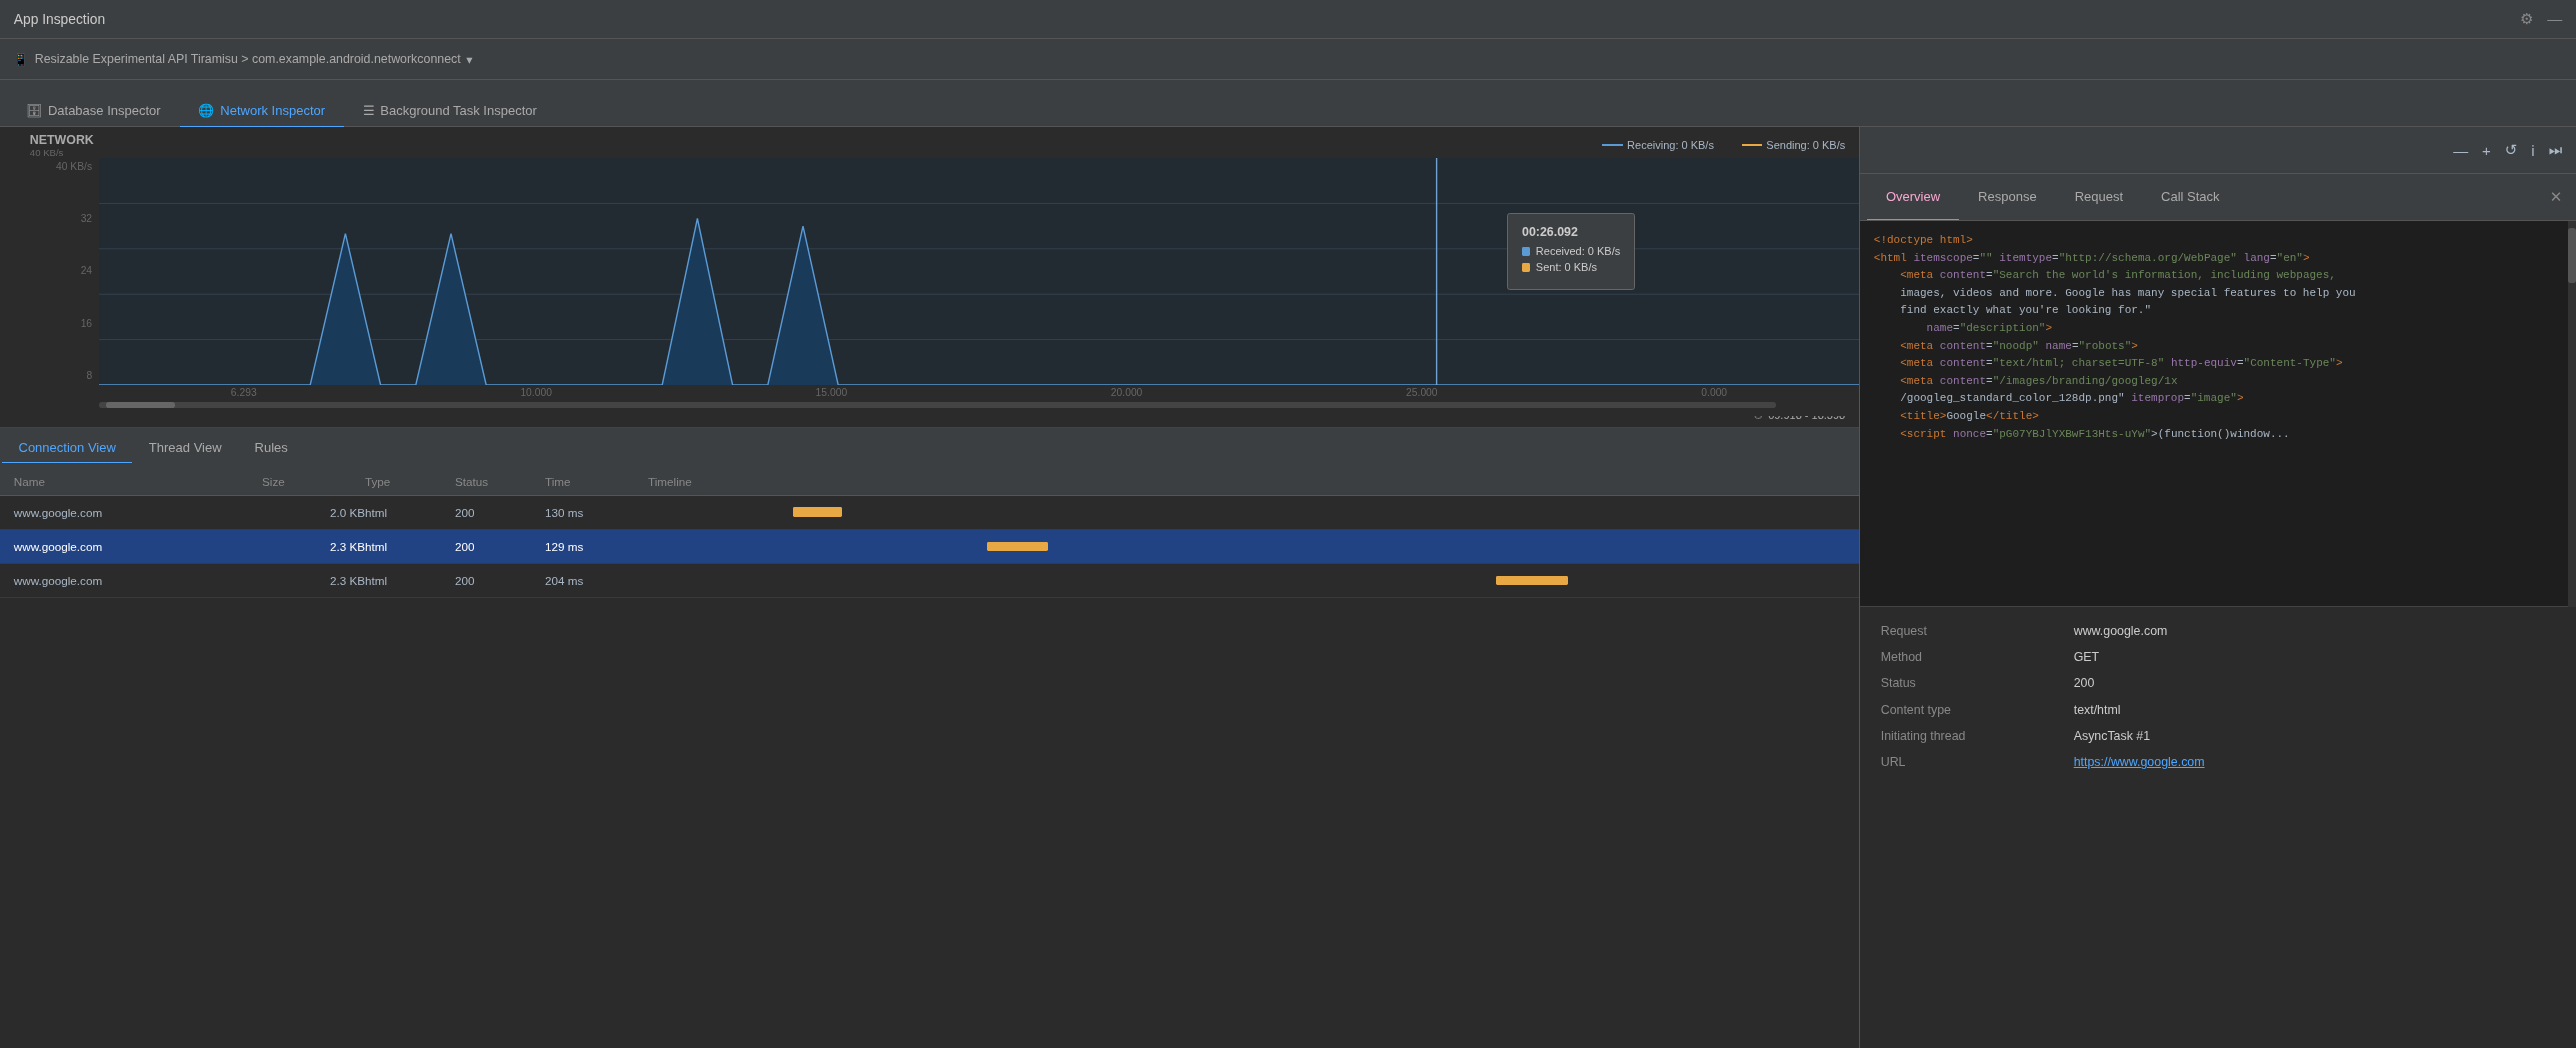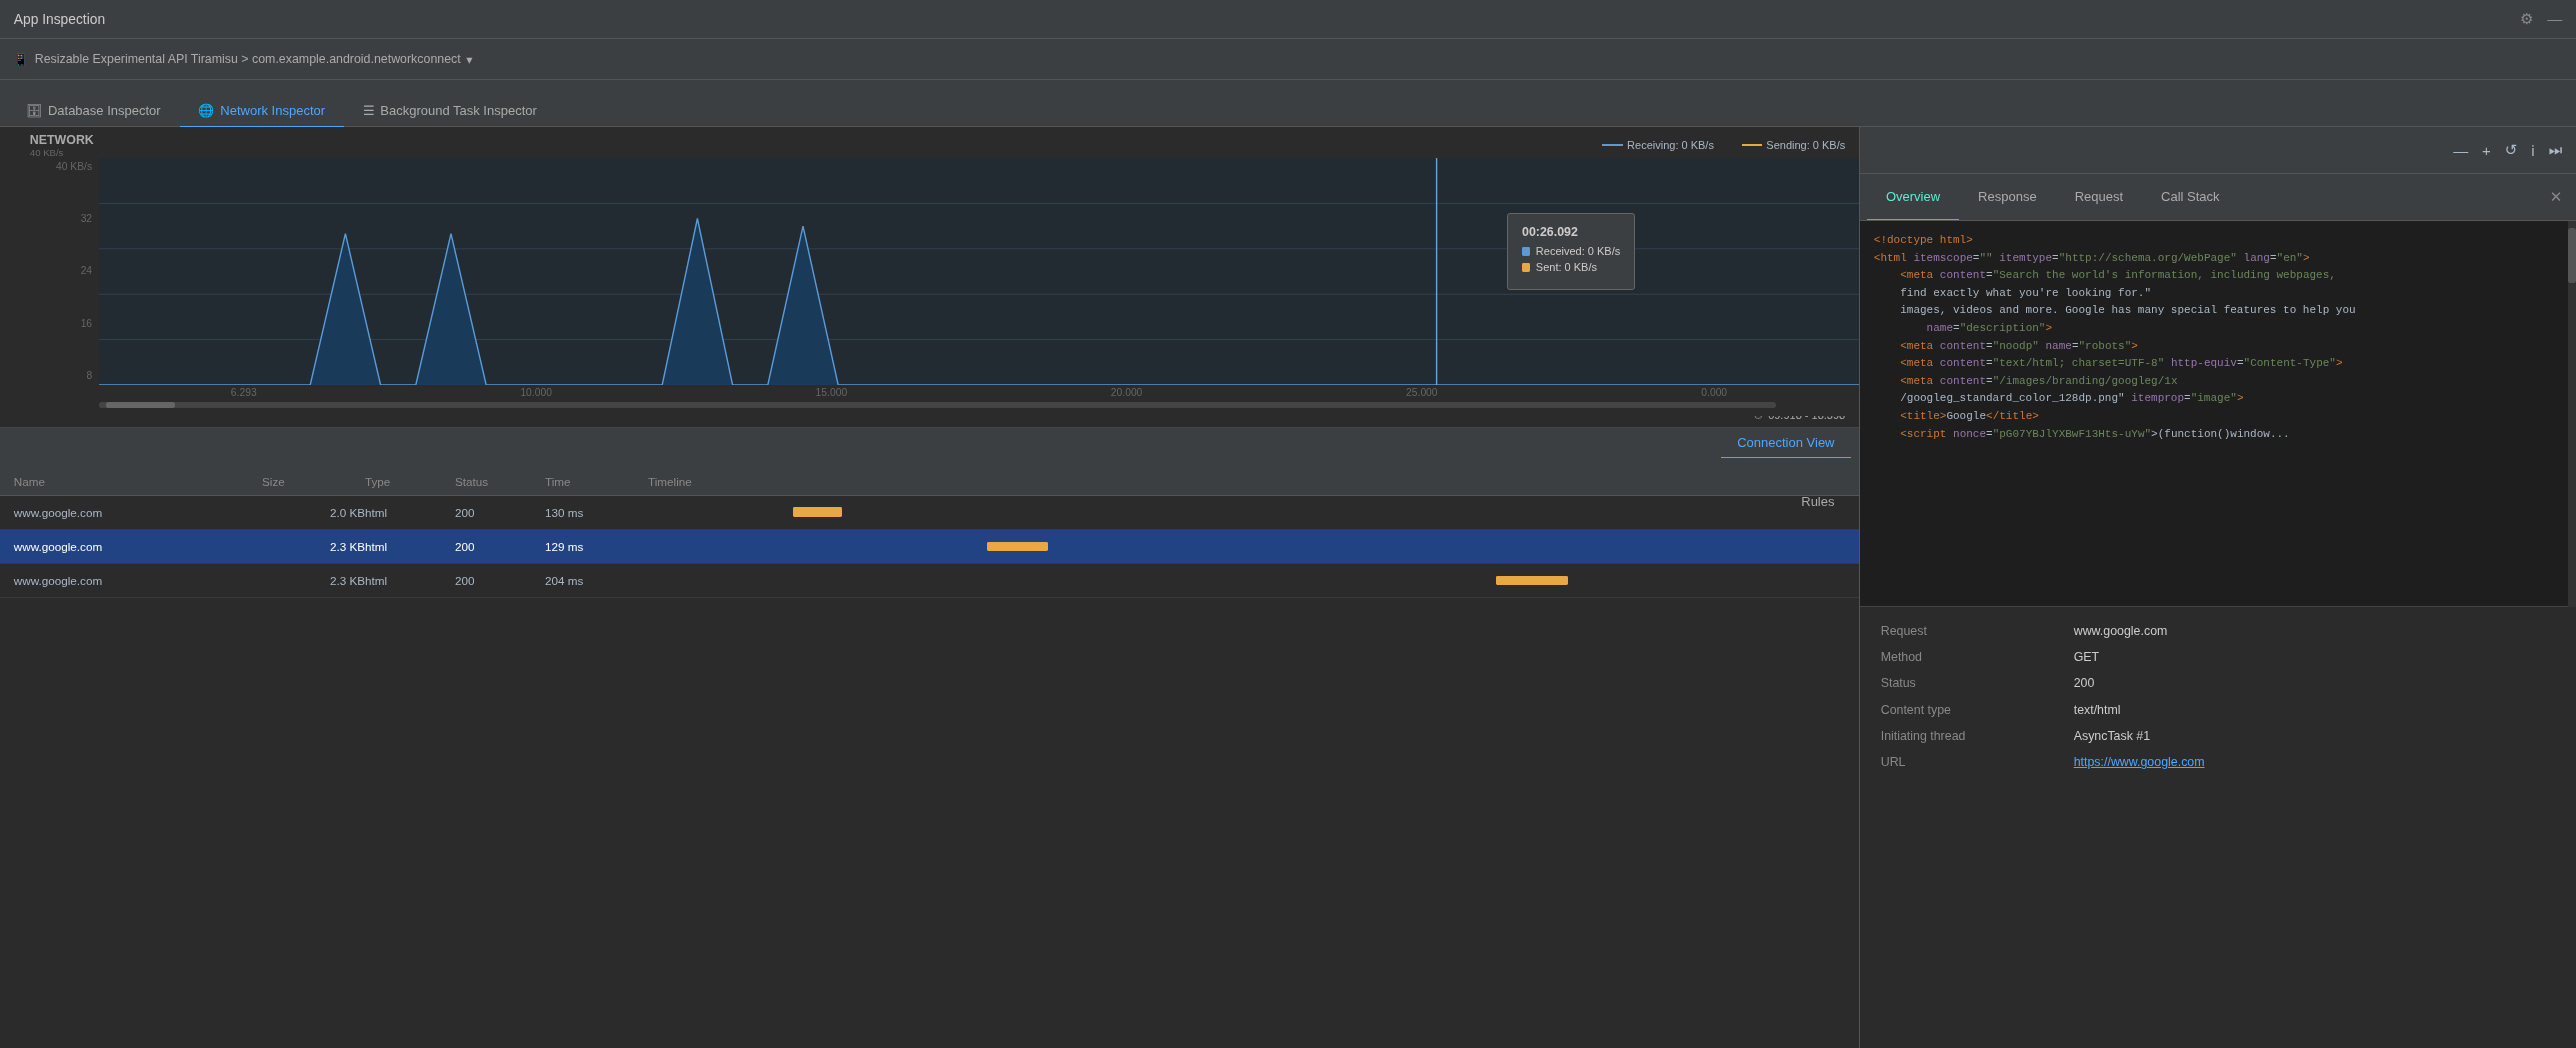--- a/index.html
+++ b/index.html
@@ -214,23 +214,22 @@
       gap: 5.5px;
       background: #2b2b2b;
       border-bottom: 0.7px solid #444;
     }
 
     
     .sub-tabs {
       display: flex;
       background: #3c3f41;
       height: 40px;
-      align-items: flex-end;
-      padding: 0 8px;
-      flex-direction: column;
+      align-items: center;
+      padding: 0 2px;
     }
     .sub-tab {
       padding: 6.9px 16.5px;
       font-size: 13px;
       color: #aaa;
       cursor: pointer;
       border-bottom: 1.4px solid transparent;
       margin-bottom: 0;
     }
     .sub-tab.active {
@@ -309,21 +308,21 @@
       font-size: 13px;
       color: #aaa;
       cursor: pointer;
       border-bottom: 1.4px solid transparent;
       margin-bottom: 0;
       height: 100%;
       display: flex;
       align-items: center;
     }
     .detail-tab.active {
-      color: #5eead4;
+      color: #f9a8d4;
       border-bottom: 1.4px solid #4ea6ff;
     }
     .close-btn {
       font-size: 15px;
       color: #888;
       cursor: pointer;
       padding: 6.9px;
     }
 
     
@@ -617,22 +616,22 @@
         </div>
       </div>
       <div class="close-btn">✕</div>
     </div>
 
     <div class="code-view-wrapper">
       <div class="code-view">
         <div class="code-line"><span class="code-tag">&lt;!doctype html&gt;</span></div>
         <div class="code-line"><span class="code-tag">&lt;html</span> <span class="code-attr">itemscope</span>=<span class="code-val">""</span> <span class="code-attr">itemtype</span>=<span class="code-val">"http://schema.org/WebPage"</span> <span class="code-attr">lang</span>=<span class="code-val">"en"</span><span class="code-tag">&gt;</span></div>
         <div class="code-line">    <span class="code-tag">&lt;meta</span> <span class="code-attr">content</span>=<span class="code-val">"Search the world's information, including webpages,</span></div>
+        <div class="code-line">    images, videos and more. Google has many special features to help you</div>
         <div class="code-line">    find exactly what you're looking for."</div>
-        <div class="code-line">    images, videos and more. Google has many special features to help you</div>
         <div class="code-line">        <span class="code-attr">name</span>=<span class="code-val">"description"</span><span class="code-tag">&gt;</span></div>
         <div class="code-line">    <span class="code-tag">&lt;meta</span> <span class="code-attr">content</span>=<span class="code-val">"noodp"</span> <span class="code-attr">name</span>=<span class="code-val">"robots"</span><span class="code-tag">&gt;</span></div>
         <div class="code-line">    <span class="code-tag">&lt;meta</span> <span class="code-attr">content</span>=<span class="code-val">"text/html; charset=UTF-8"</span> <span class="code-attr">http-equiv</span>=<span class="code-val">"Content-Type"</span><span class="code-tag">&gt;</span></div>
         <div class="code-line">    <span class="code-tag">&lt;meta</span> <span class="code-attr">content</span>=<span class="code-val">"/images/branding/googleg/1x</span></div>
         <div class="code-line">    /googleg_standard_color_128dp.png" <span class="code-attr">itemprop</span>=<span class="code-val">"image"</span><span class="code-tag">&gt;</span></div>
         <div class="code-line">    <span class="code-tag">&lt;title&gt;</span>Google<span class="code-tag">&lt;/title&gt;</span></div>
         <div class="code-line">    <span class="code-tag">&lt;script</span> <span class="code-attr">nonce</span>=<span class="code-val">"pG07YBJlYXBwF13Hts-uYw"</span>&gt;(function()window...</div>
       </div>
       <div class="scrollbar-right">
         <div class="scrollbar-right-thumb"></div>

